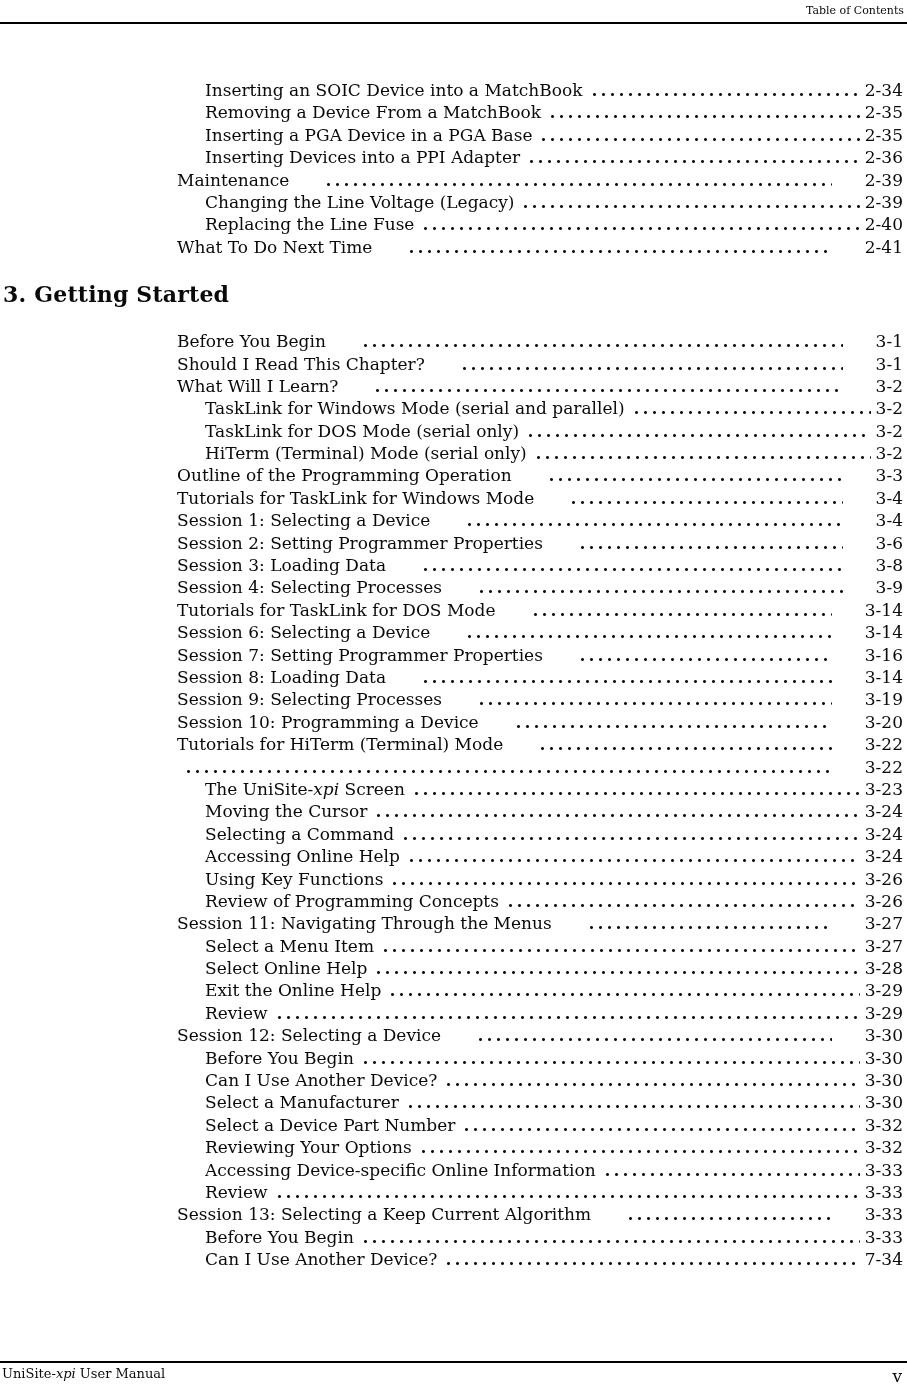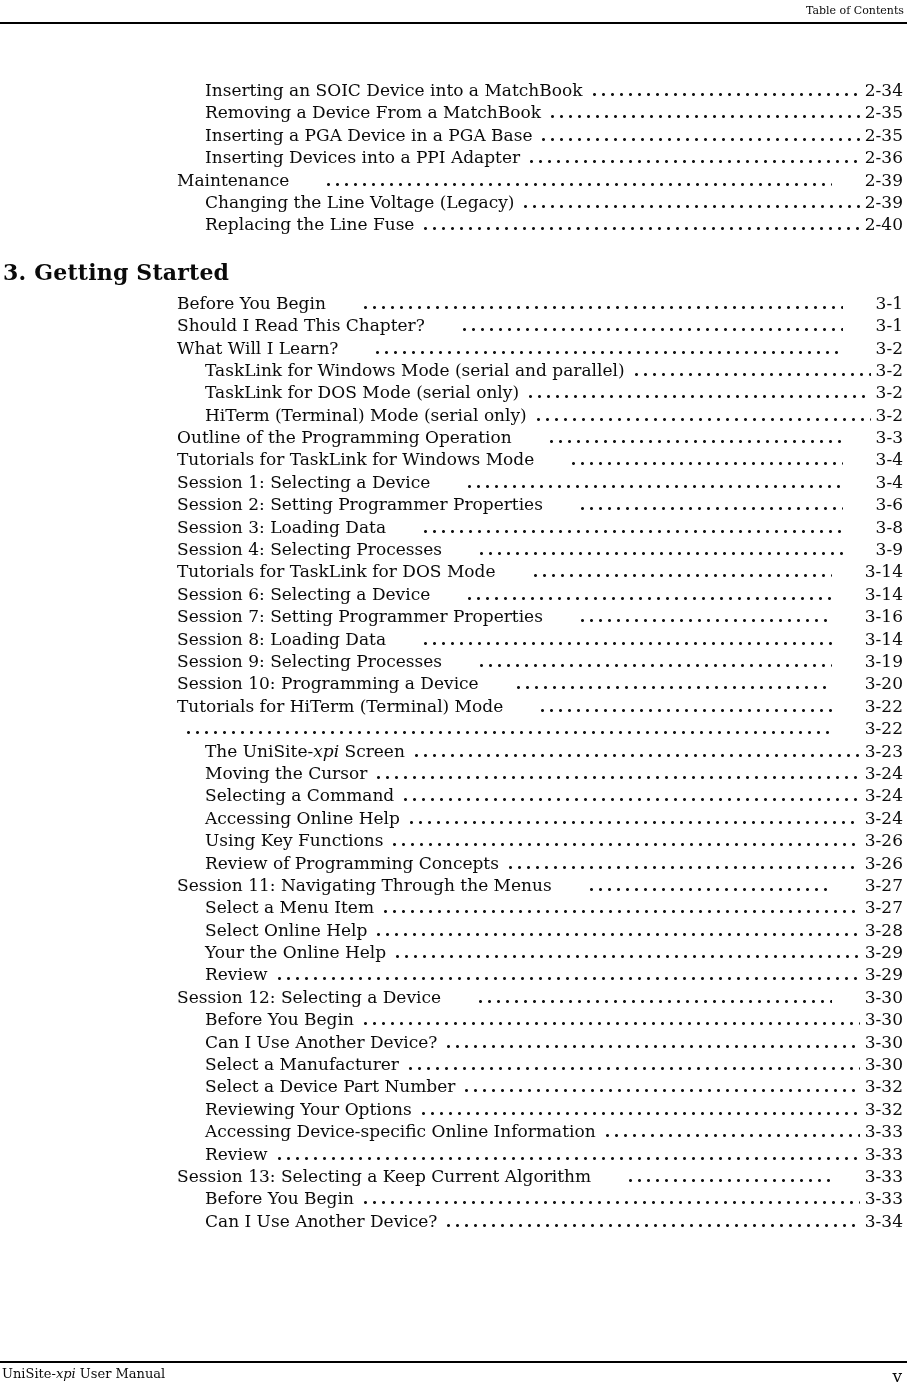--- a/index.html
+++ b/index.html
@@ -58,21 +58,21 @@
     background-repeat: repeat-x;
     background-position: 0 1px;
   }
   .page-num { text-align: right; }
 
   .chapter-heading {
     font-size: 22px;
     font-weight: bold;
     line-height: 26px;
     margin-top: 22px;
-    margin-bottom: 8px;
+    margin-bottom: 24px;
     padding-left: 3px;
     letter-spacing: 0.2px;
   }
 
   
   .footer-rule {
     position: absolute;
     top: 1361px;
     left: 0;
     width: 907px;
@@ -130,20 +130,25 @@
       <div class="toc-entry level-2">
         <span class="entry-title"><span>Changing the Line Voltage (Legacy)</span></span>
         <span class="leader"></span>
         <span class="page-num">2-39</span>
       </div>
       <div class="toc-entry level-2">
         <span class="entry-title"><span>Replacing the Line Fuse</span></span>
         <span class="leader"></span>
         <span class="page-num">2-40</span>
       </div>
+      <div class="toc-entry level-1">
+        <span class="entry-title"><span>What To Do Next Time</span></span>
+        <span class="leader"></span>
+        <span class="page-num">2-41</span>
+      </div>
       <div class="chapter-heading">3. Getting Started</div>
       <div class="toc-entry level-1">
         <span class="entry-title"><span>Before You Begin</span></span>
         <span class="leader"></span>
         <span class="page-num">3-1</span>
       </div>
       <div class="toc-entry level-1">
         <span class="entry-title"><span>Should I Read This Chapter?</span></span>
         <span class="leader"></span>
         <span class="page-num">3-1</span>
@@ -276,21 +281,21 @@
         <span class="entry-title"><span>Select a Menu Item</span></span>
         <span class="leader"></span>
         <span class="page-num">3-27</span>
       </div>
       <div class="toc-entry level-2">
         <span class="entry-title"><span>Select Online Help</span></span>
         <span class="leader"></span>
         <span class="page-num">3-28</span>
       </div>
       <div class="toc-entry level-2">
-        <span class="entry-title"><span>Your the Online Help</span></span>
+        <span class="entry-title"><span>Exit the Online Help</span></span>
         <span class="leader"></span>
         <span class="page-num">3-29</span>
       </div>
       <div class="toc-entry level-2">
         <span class="entry-title"><span>Review</span></span>
         <span class="leader"></span>
         <span class="page-num">3-29</span>
       </div>
       <div class="toc-entry level-1">
         <span class="entry-title"><span>Session 12: Selecting a Device</span></span>
@@ -338,20 +343,20 @@
         <span class="page-num">3-33</span>
       </div>
       <div class="toc-entry level-2">
         <span class="entry-title"><span>Before You Begin</span></span>
         <span class="leader"></span>
         <span class="page-num">3-33</span>
       </div>
       <div class="toc-entry level-2">
         <span class="entry-title"><span>Can I Use Another Device?</span></span>
         <span class="leader"></span>
-        <span class="page-num">3-34</span>
+        <span class="page-num">7-34</span>
       </div>
     </div>
 
   <div class="footer-rule"></div>
   <div class="footer-left"><span>UniSite-</span><i>xpi</i><span> User Manual</span></div>
   <div class="footer-page">v</div>
 </div>
 
 </body></html>

